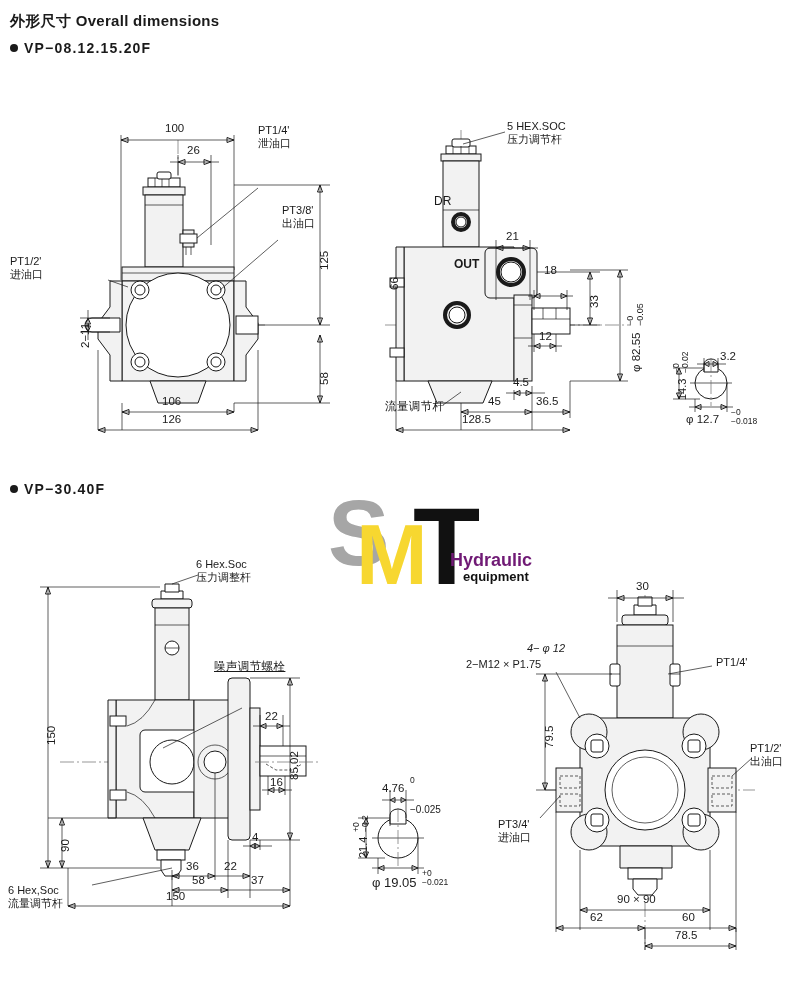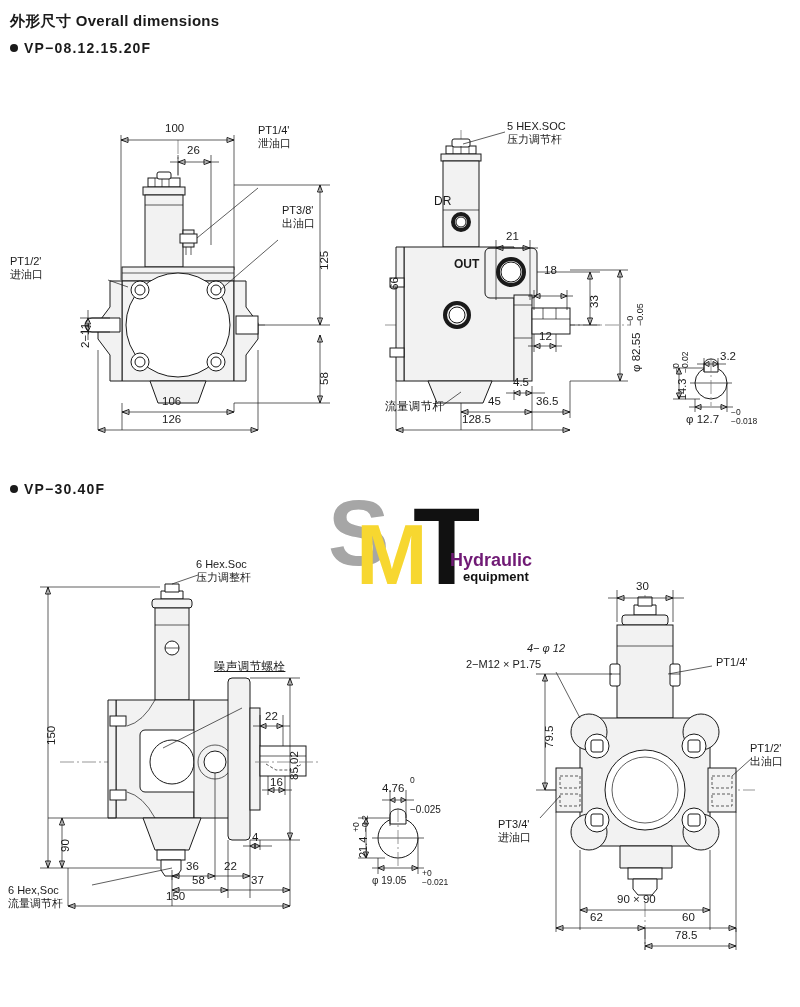--- a/index.html
+++ b/index.html
@@ -563,21 +563,21 @@
     <span class="abs" style="left:0;top:0;font-size:11.5px;">4.76</span>
     <span class="abs" style="left:28px;top:-7px;font-size:8.5px;">0</span>
     <span class="abs" style="left:28px;top:2px;font-size:10px;margin-top:20px;">−0.025</span>
   </div>
   <div class="abs" style="left:357px;top:308px;transform-origin:0 0;transform:rotate(-90deg);white-space:nowrap;">
     <span class="abs" style="left:0;top:0;font-size:11px;">21.4</span>
     <span class="abs" style="left:26px;top:-6px;font-size:8.5px;">+0</span>
     <span class="abs" style="left:26px;top:3px;font-size:8.5px;">−0.2</span>
   </div>
   <div class="abs" style="left:372px;top:325px;white-space:nowrap;">
-    <span class="abs" style="left:0;top:0;font-size:10px;">φ 19.05</span>
+    <span class="abs" style="left:0;top:0;font-size:13px;">φ 19.05</span>
     <span class="abs" style="left:50px;top:-7px;font-size:8.5px;">+0</span>
     <span class="abs" style="left:50px;top:2px;font-size:8.5px;">−0.021</span>
   </div>
 
   
   <div class="dim" style="left:636px;top:30px;">30</div>
   <div class="dim v" style="left:543px;top:198px;">79.5</div>
   <div class="dim" style="left:617px;top:343px;">90 × 90</div>
   <div class="dim" style="left:590px;top:361px;">62</div>
   <div class="dim" style="left:682px;top:361px;">60</div>

